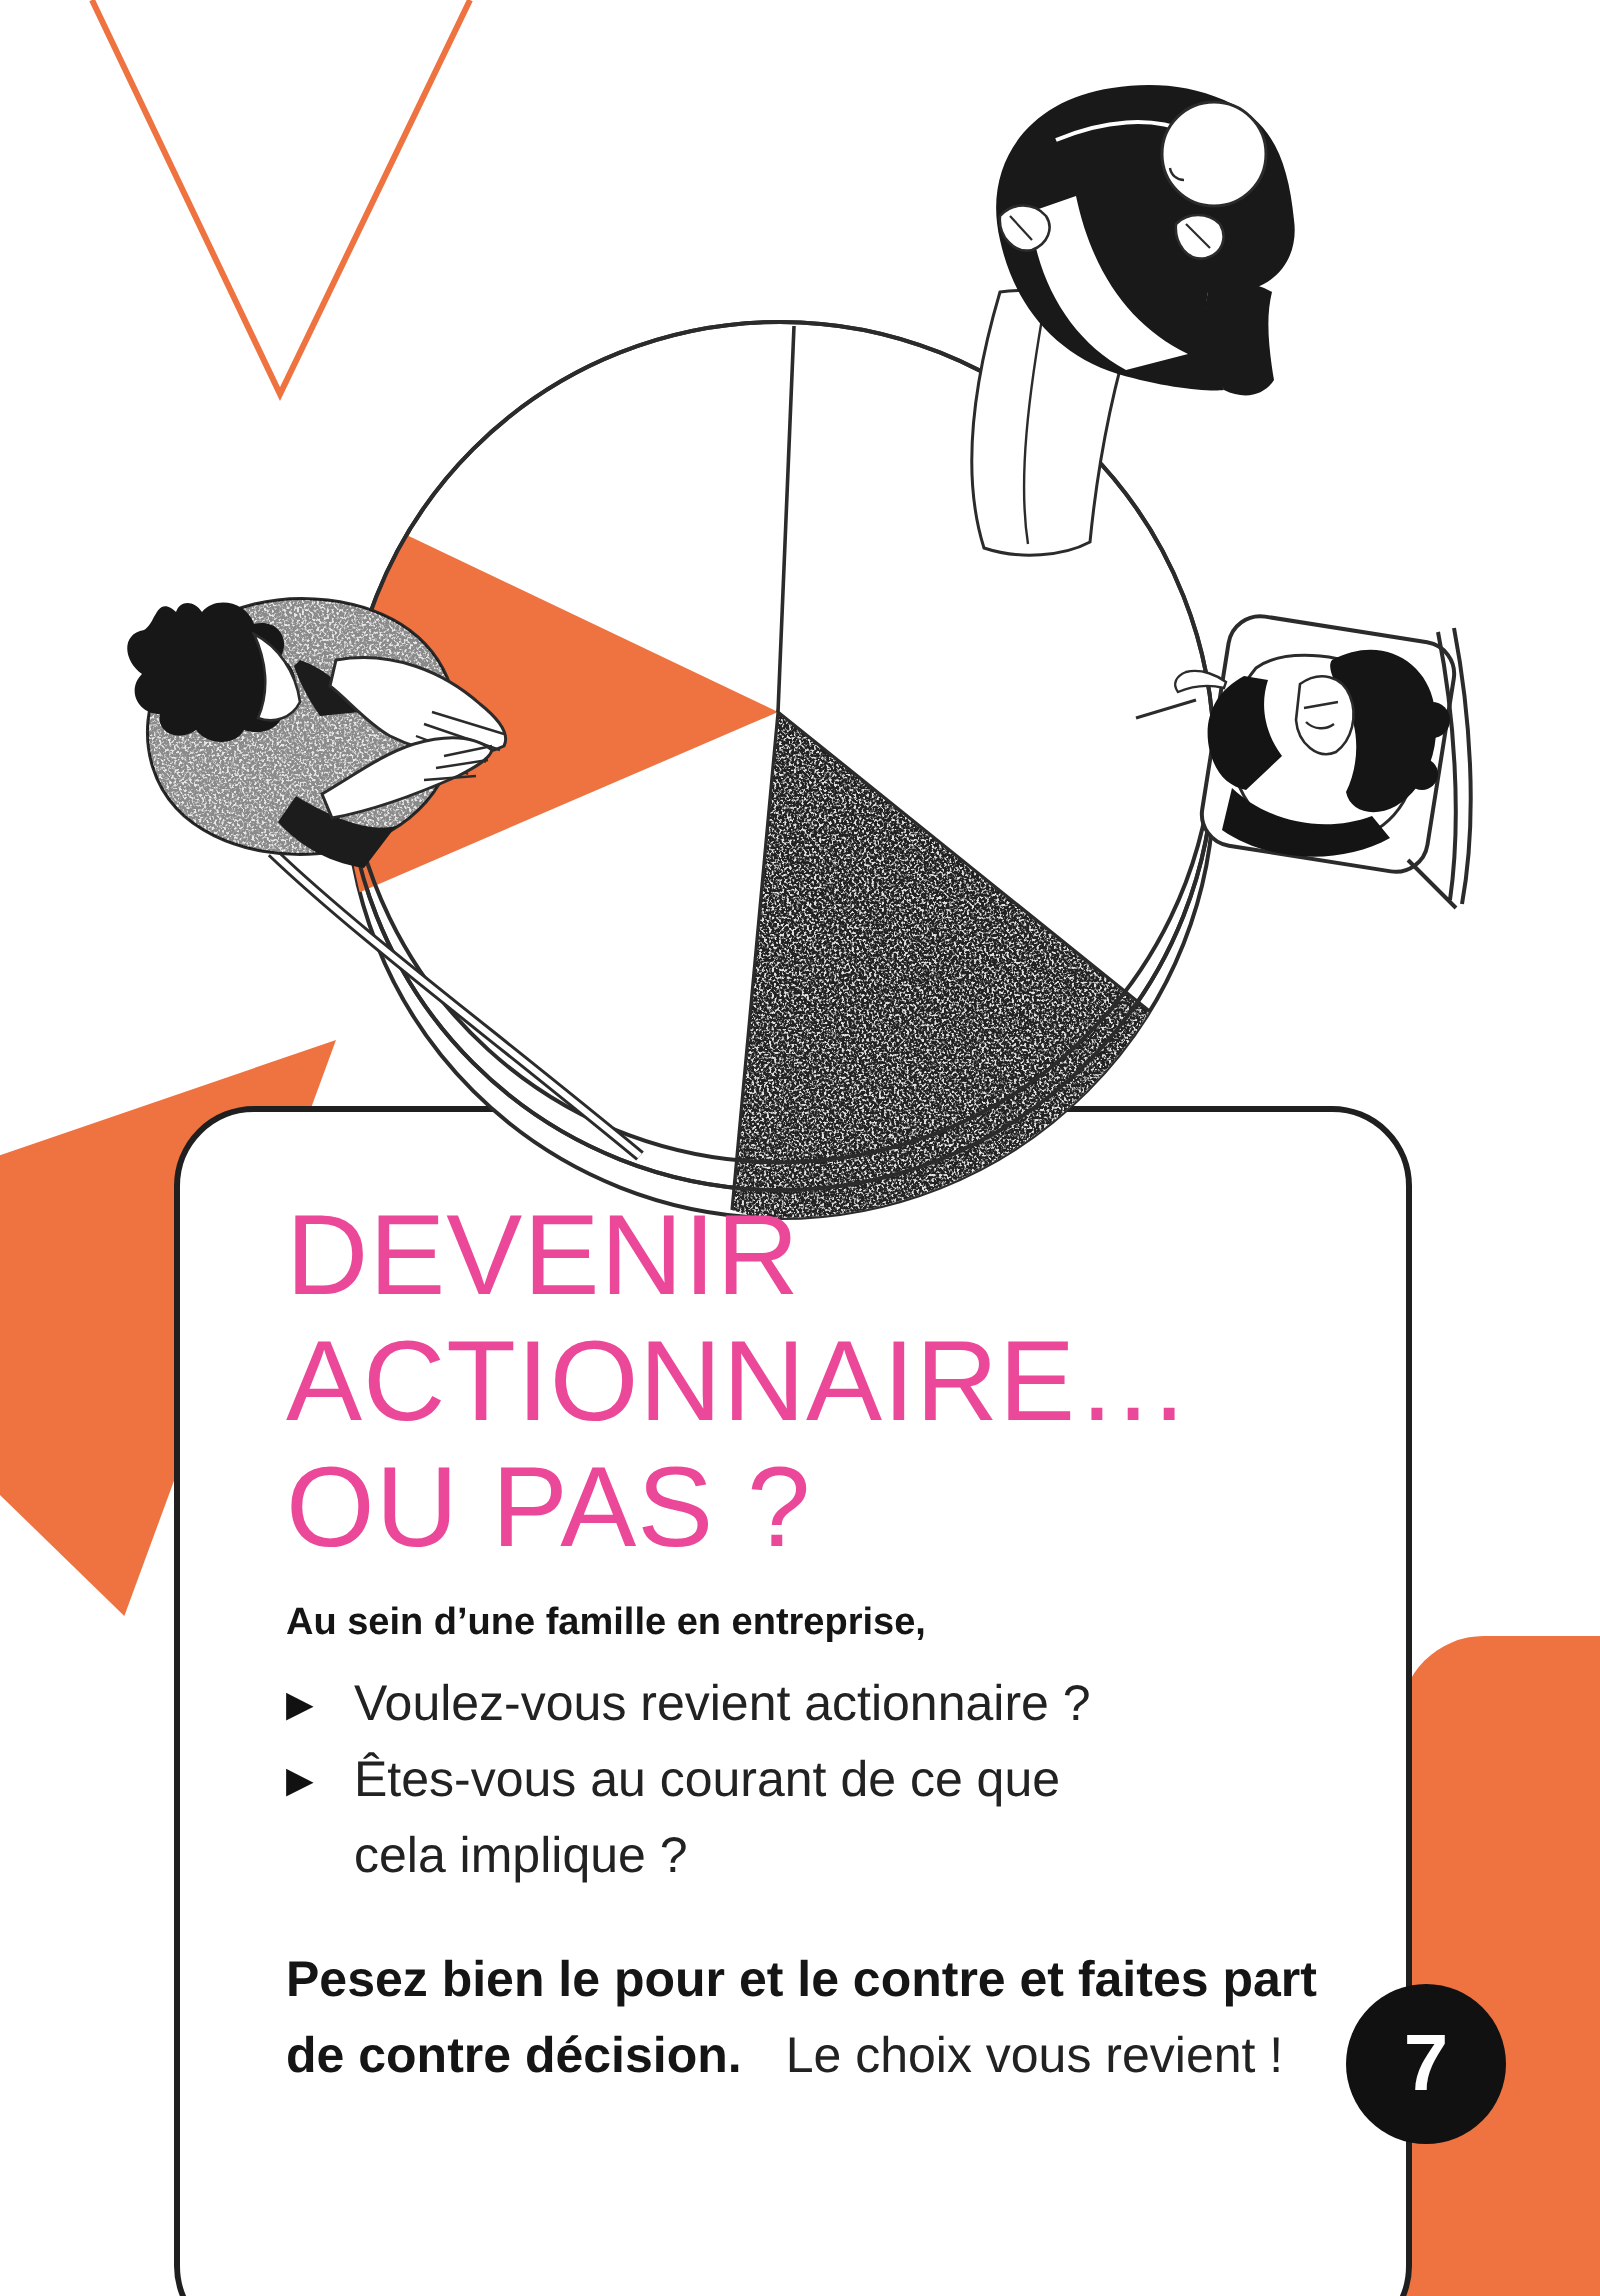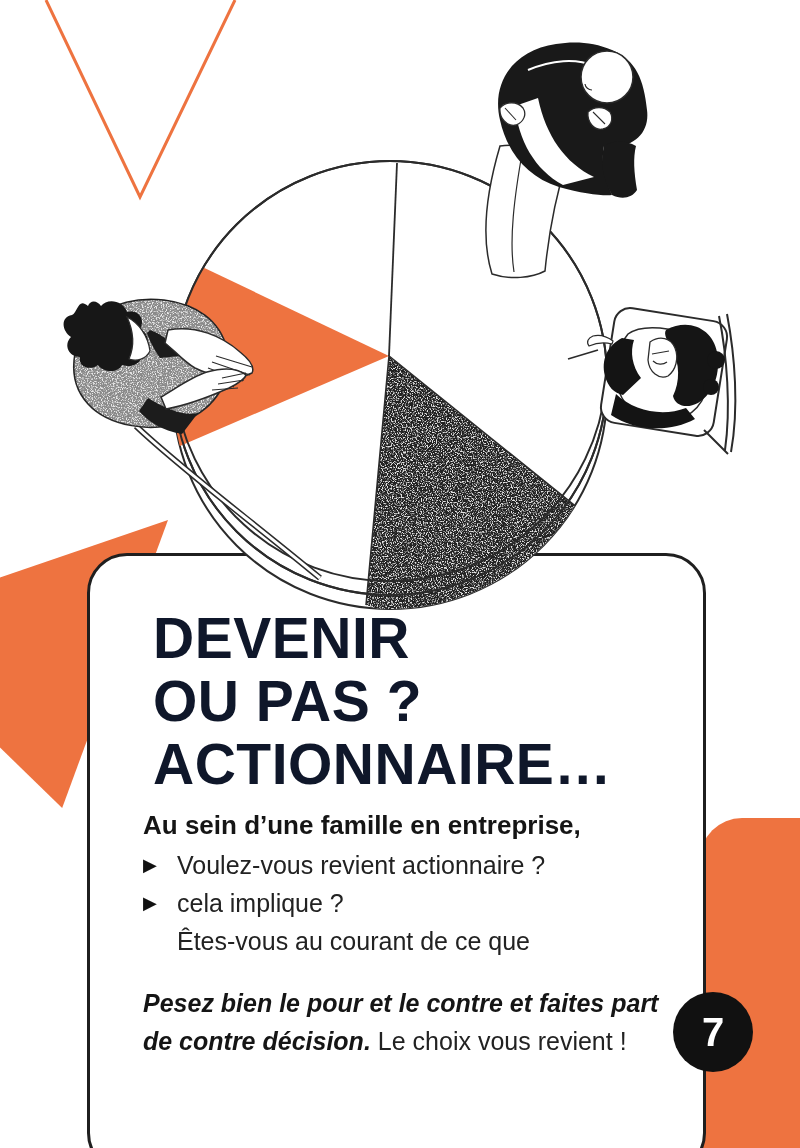--- a/index.html
+++ b/index.html
@@ -20,30 +20,30 @@
   
   #card{
     position:absolute;z-index:2;left:87px;top:553px;width:619px;height:620px;
     background:#ffffff;border:3px solid #1f1f1f;border-radius:40px;
     box-sizing:border-box;
   }
   
   #illustration{position:absolute;left:0;top:0;z-index:3;pointer-events:none;}
   
   #card-text{position:absolute;z-index:4;left:143px;top:597px;width:560px;}
-  #title{color:#0f172a;font-size:57px;line-height:63px;font-weight:700;
-    letter-spacing:.5px;margin:10px;}
-  .intro{margin-top:7px;font-size:26px;line-height:38px;font-weight:700;color:#151515;}
+  #title{color:#ec4899;font-size:57px;line-height:63px;font-weight:400;
+    letter-spacing:.5px;margin:0;}
+  .intro{margin-top:7px;font-size:19px;line-height:38px;font-weight:700;color:#151515;}
   .bullets{margin-top:2px;font-size:25px;line-height:38px;color:#222;}
   .bullet-row{display:flex;align-items:flex-start;}
   .bullet-marker{width:22px;flex:0 0 22px;margin-right:12px;font-size:18px;
     line-height:38px;color:#111;}
   .closing{margin-top:24px;font-size:25px;line-height:38px;color:#222;}
-  .closing .b{font-weight:700;color:#151515;font-style:italic;}
-  .closing .r{font-weight:400;margin-left:7px;}
+  .closing .b{font-weight:700;color:#151515;}
+  .closing .r{font-weight:400;margin-left:22px;}
   
   #page-badge{
     position:absolute;z-index:5;left:673px;top:992px;width:80px;height:80px;
     border-radius:50%;background:#111;color:#fff;display:flex;align-items:center;
     justify-content:center;font-size:40px;font-weight:700;
   }
 </style>
 </head>
 <body>
 
@@ -162,40 +162,40 @@
         <path d="M612,344 C604,342 596,343 589,346 C586,342 588,338 593,336
           C601,334 609,338 613,341 Z" fill="#fff" stroke="#2b2b2b" stroke-width="1.2"></path>
         <path d="M568,359 L598,350" fill="none" stroke="#2b2b2b" stroke-width="1.6"></path>
       </g>
     </g>
   </svg>
 
   <div id="card-text">
     <h1 id="title">
       <div>DEVENIR</div>
+      <div>ACTIONNAIRE…</div>
       <div>OU PAS ?</div>
-      <div>ACTIONNAIRE…</div>
     </h1>
 
     <div class="intro">
       <div>Au sein d’une famille en entreprise,</div>
     </div>
 
     <div class="bullets">
       <div class="bullet-row">
         <span class="bullet-marker">▶</span>
         <span>
           <div>Voulez-vous revient actionnaire ?</div>
         </span>
       </div>
       <div class="bullet-row">
         <span class="bullet-marker">▶</span>
         <span>
+          <div>Êtes-vous au courant de ce que</div>
           <div>cela implique ?</div>
-          <div>Êtes-vous au courant de ce que</div>
         </span>
       </div>
     </div>
 
     <div class="closing">
       <div class="b">Pesez bien le pour et le contre et faites part</div>
       <div>
         <span class="b">de contre décision.</span><span class="r">Le choix vous revient !</span>
       </div>
     </div>

